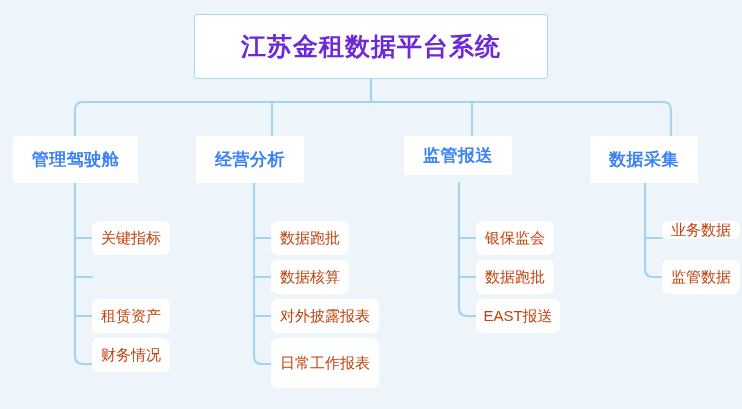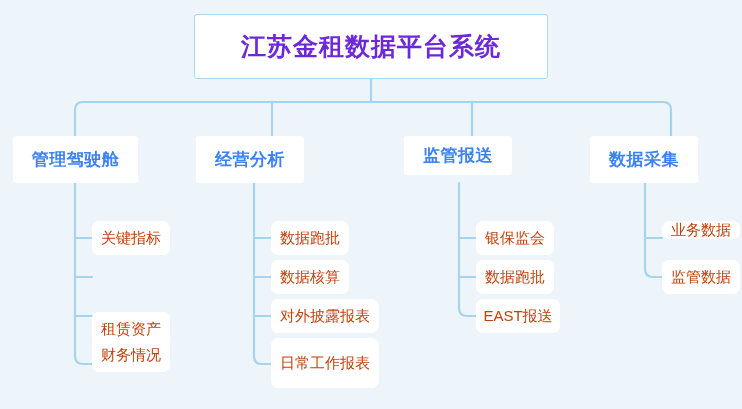--- a/index.html
+++ b/index.html
@@ -115,21 +115,21 @@
     <span>监管报送</span>
   </div>
 
   <div class="node node-l2" style="left:590px; top:136px; width:108px; height:47px;">
     <span>数据采集</span>
   </div>
 
   <div class="node node-leaf" style="left:92px; top:221px; width:78px; height:34px;">
     <span>关键指标</span>
   </div>
-  <div class="node node-leaf" style="left:92px; top:312px; width:78px; height:34px;border-radius:6px;">
+  <div class="node node-leaf" style="left:92px; top:299px; width:78px; height:34px;border-radius:6px;">
     <span>租赁资产</span>
   </div>
   <div class="node node-leaf" style="left:271px; top:221px; width:78px; height:34px;">
     <span>数据跑批</span>
   </div>
 
   <div class="node node-leaf" style="left:92px; top:338px; width:78px; height:34px;">
     <span>财务情况</span>
   </div>
   <div class="node node-leaf" style="left:271px; top:260px; width:78px; height:34px;">

